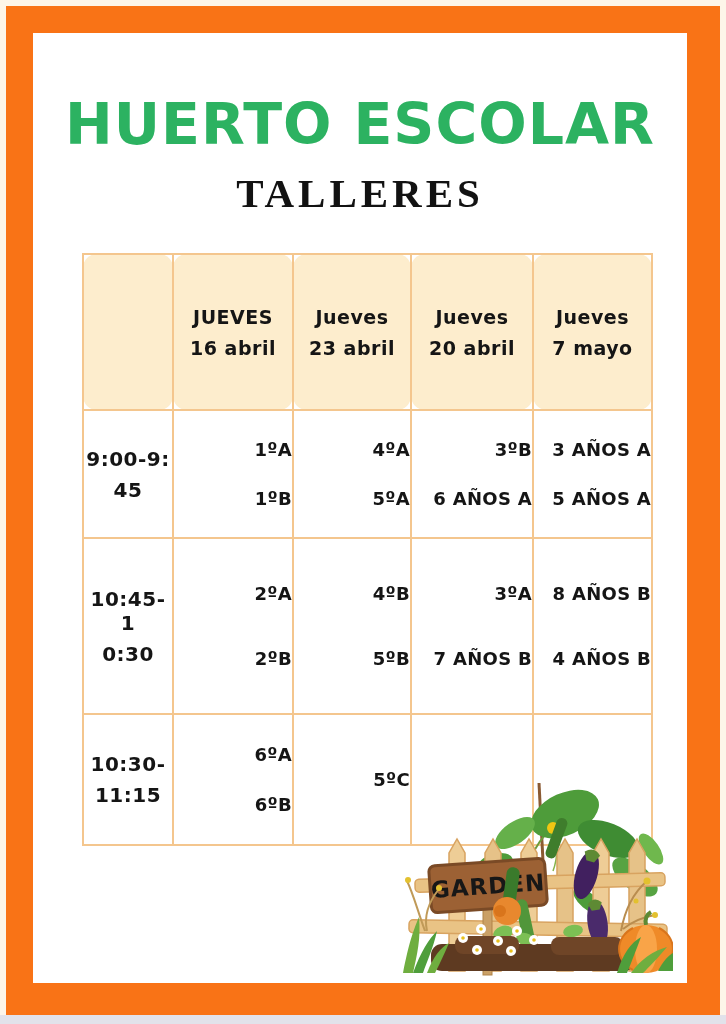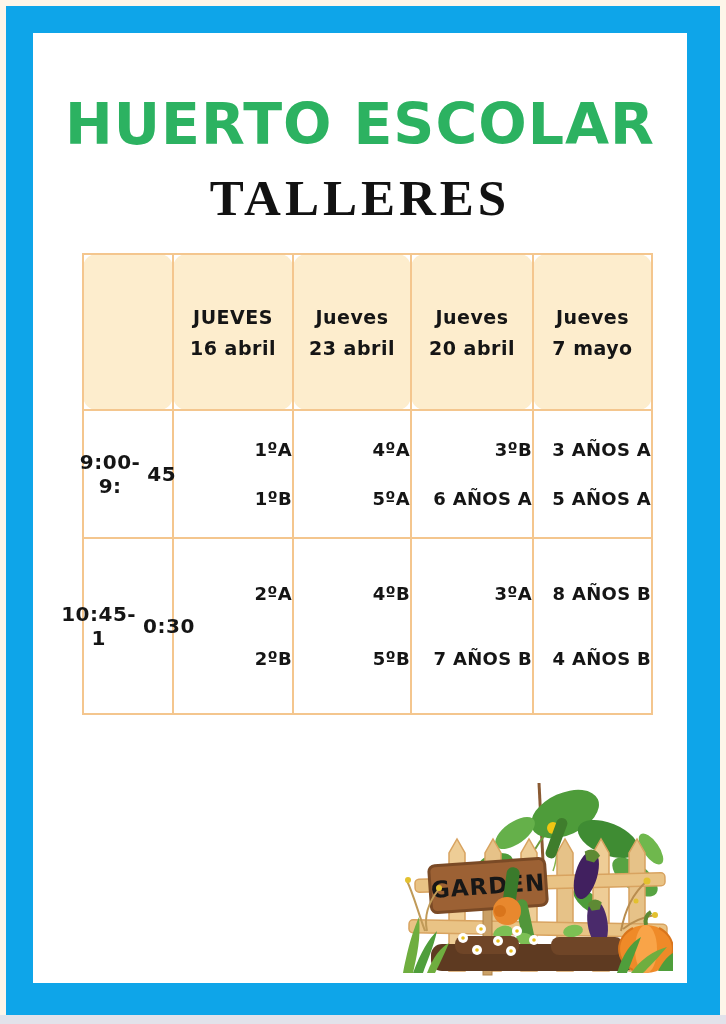--- a/index.html
+++ b/index.html
@@ -3,51 +3,51 @@
 <meta charset="utf-8">
 <style>
   html,body{margin:0;padding:0;}
   body{
     width:726px;height:1024px;position:relative;
     background:#e2e2ea;
     font-family:"DejaVu Sans",sans-serif;
     overflow:hidden;
   }
   .poster{position:absolute;left:0;top:0;width:726px;height:1015px;background:#fdf5e9;}
-  .frame{position:absolute;left:6px;top:6px;right:6px;bottom:0;background:#0ea5e9;}
+  .frame{position:absolute;left:6px;top:6px;right:6px;bottom:0;background:#f97316;}
   .page{position:absolute;left:27px;top:27px;width:654px;height:950px;background:#ffffff;}
 
   .title{
     margin:58px 0 0 0;text-align:center;
     color:#2cb261;font-size:57px;font-weight:bold;letter-spacing:1px;
     font-family:"DejaVu Sans",sans-serif;
   }
   .subtitle{
     margin:12px 0 0 0;text-align:center;color:#121212;
     font-family:"Liberation Serif",serif;
-    font-size:51px;font-weight:bold;letter-spacing:4px;
+    font-size:41px;font-weight:bold;letter-spacing:4px;
   }
 
   table.schedule{
     position:absolute;left:49px;top:220px;
     border-collapse:collapse;table-layout:fixed;
     width:571px;
   }
   .schedule th,.schedule td{
     border:2px solid #f4c68e;padding:0;
     font-weight:bold;color:#151515;
   }
   .schedule thead th{
     background:#fdedcd;height:154px;
     font-size:19px;vertical-align:middle;border-radius:14px;
   }
   .hcell{display:flex;flex-direction:column;align-items:center;gap:9px;letter-spacing:0.5px;}
   .schedule tbody th{background:#ffffff;}
   .timecell .time{
-    display:flex;flex-direction:row;align-items:center;justify-content:center;
+    display:flex;flex-direction:column;align-items:center;justify-content:center;
     gap:7px;font-size:20px;letter-spacing:0.5px;
   }
   .cell{
     display:flex;flex-direction:column;align-items:flex-end;justify-content:space-evenly;
     font-size:18px;letter-spacing:0.3px;
   }
   .cell div:empty{display:none;}
   tr.r1 .cell,tr.r1 .time{height:126px;}
   tr.r2 .cell,tr.r2 .time{height:174px;}
   tr.r3 .cell,tr.r3 .time{height:129px;}
@@ -163,20 +163,52 @@
             <td>
                 <div class="cell">
               <div>3ºA</div>
               <div>7 AÑOS B</div>
             </div>
               </td>
             <td>
                 <div class="cell">
               <div>8 AÑOS B</div>
               <div>4 AÑOS B</div>
+            </div>
+              </td>
+          </tr>
+          <tr class="r3">
+            <th class="timecell">
+              <div class="time">
+                <span>10:30-</span>
+                <span>11:15</span>
+              </div>
+            </th>
+            <td>
+                <div class="cell">
+              <div>6ºA</div>
+              <div>6ºB</div>
+            </div>
+              </td>
+            <td>
+                <div class="cell">
+              <div>5ºC</div>
+
+            </div>
+              </td>
+            <td>
+                <div class="cell">
+              
+              
+            </div>
+              </td>
+            <td>
+                <div class="cell">
+              
+              
             </div>
               </td>
           </tr>
         </tbody>
       </table>
 
       <svg class="garden" viewBox="0 0 270 200">
 
         <g>
           <path d="M141,100 L136,2" stroke="#8a5a33" stroke-width="3" fill="none"></path>

